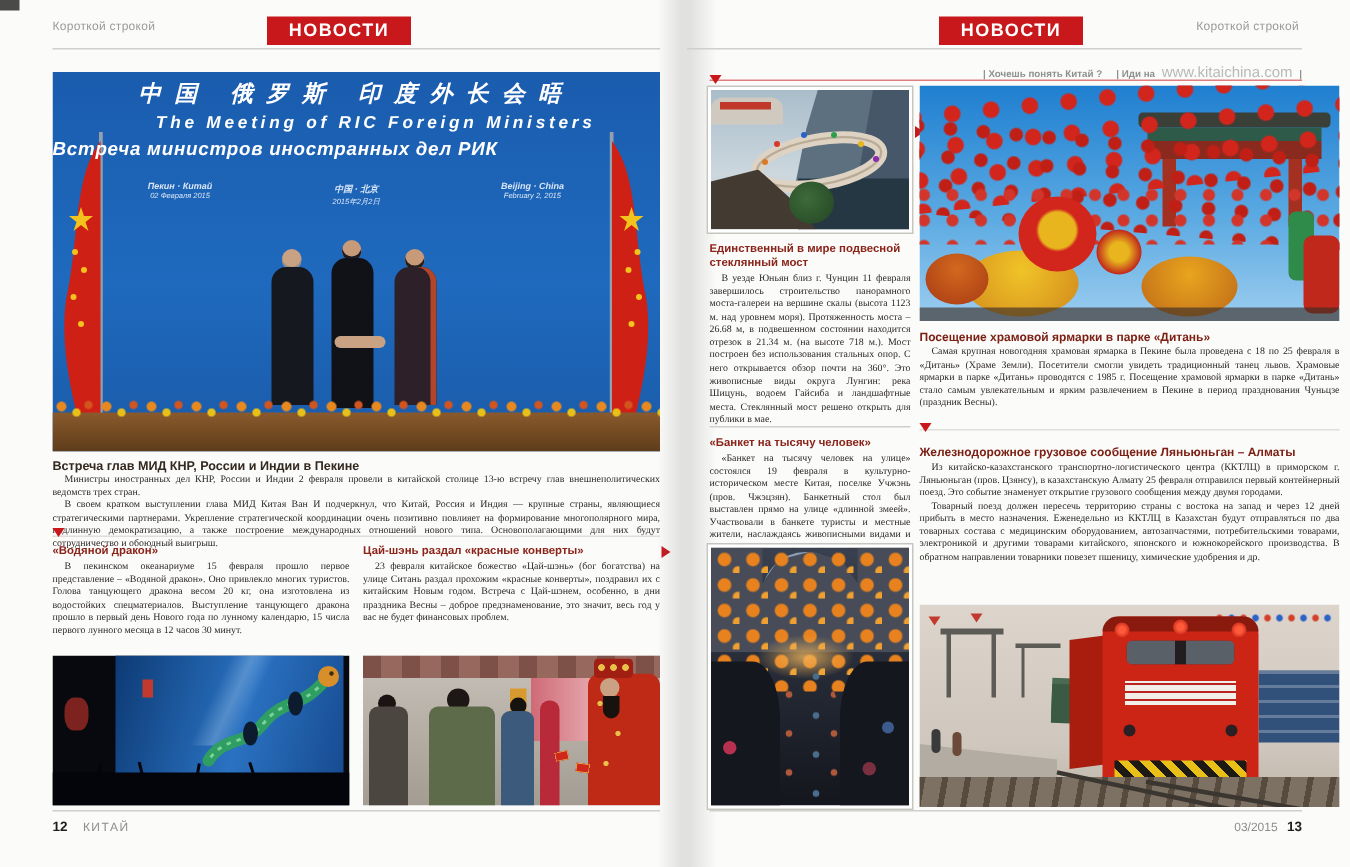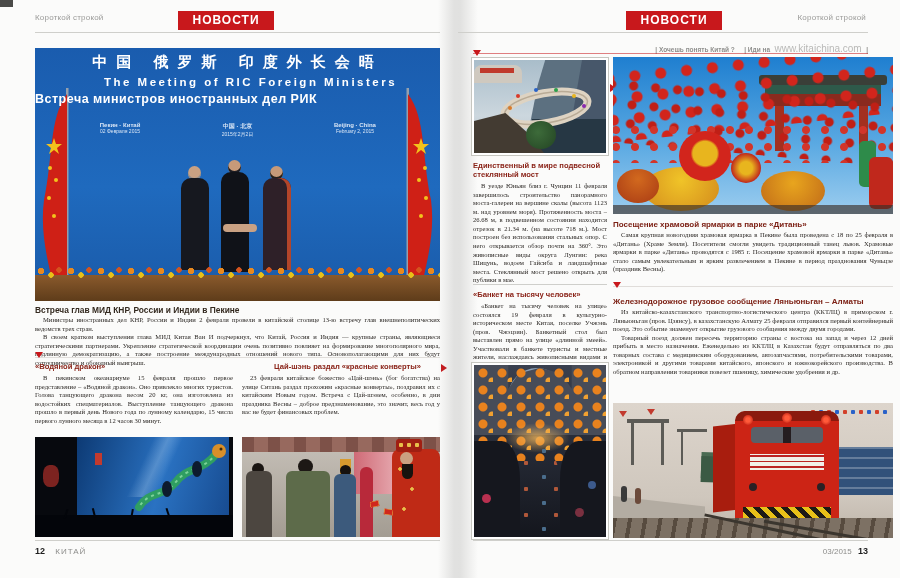--- a/index.html
+++ b/index.html
@@ -12,21 +12,21 @@
   .hrule.red{background:#c8181c;}
   .tri-down{position:absolute;width:0;height:0;border-left:4px solid transparent;
     border-right:4px solid transparent;border-top:6px solid #c8181c;}
   .tri-right{position:absolute;width:0;height:0;border-top:4px solid transparent;
     border-bottom:4px solid transparent;border-left:6px solid #c8181c;}
   .para{position:absolute;font-family:"Liberation Serif",serif;font-size:6.6px;line-height:1.3;
     color:#2d2926;text-align:justify;}
   .para .p{text-indent:8px;}
   .atitle{position:absolute;font-weight:bold;font-size:7.6px;color:#8a2318;line-height:1.15;}
   .lead-title{position:absolute;font-weight:bold;font-size:8.4px;color:#33291f;}
-  .photo{position:absolute;overflow:hidden;}
+  .photo{position:absolute;overflow:hidden;font-style:italic;}
   .pframe{position:absolute;background:#fff;border:1px solid #c6c6c0;padding:2px;box-sizing:border-box;}
   .pframe .inner{position:relative;width:100%;height:100%;overflow:hidden;}
   .footer-line{position:absolute;font-size:8px;color:#8d8d8b;}
   .footer-line b{color:#1e1e1e;font-size:9px;}
   
   .mp-bg{position:absolute;inset:0;background:linear-gradient(180deg,#1a5cae 0%,#1f6abe 55%,#1a5aa8 100%);}
   .mp-cn{position:absolute;top:5px;left:0;right:0;text-align:center;color:#fff;font-weight:bold;
     font-size:15px;letter-spacing:9px;white-space:nowrap;}
   .mp-en{position:absolute;top:28px;left:0;right:0;text-align:center;color:#fff;font-weight:bold;
     font-size:11.5px;letter-spacing:2.5px;padding-left:26px;}
@@ -257,21 +257,21 @@
       <ellipse cx="62" cy="50" rx="5" ry="8" fill="#0d1b2e"></ellipse>
       <ellipse cx="92" cy="30" rx="5" ry="8" fill="#0d1b2e"></ellipse>
     </svg>
     <div class="aq-crowd"></div>
     <div class="aq-arm" style="left:30px;bottom:18px;transform:rotate(18deg);"></div>
     <div class="aq-arm" style="left:58px;bottom:19px;transform:rotate(-14deg);"></div>
     <div class="aq-arm" style="left:96px;bottom:18px;transform:rotate(10deg);"></div>
     <div class="aq-arm" style="left:132px;bottom:19px;transform:rotate(-18deg);"></div>
   </div>
 
-  <div class="atitle" style="left:242px;top:363px;width:198px;margin-left:32px;">Цай-шэнь раздал «красные конверты»</div>
+  <div class="atitle" style="left:242px;top:363px;width:198px;">Цай-шэнь раздал «красные конверты»</div>
   <div class="para" style="left:242px;top:374px;width:198px;">
     <div class="p">23 февраля китайское божество «Цай-шэнь» (бог богатства) на улице Ситань раздал прохожим «красные конверты», поздравил их с китайским Новым годом. Встреча с Цай-шэнем, особенно, в дни праздника Весны – доброе предзнаменование, это значит, весь год у вас не будет финансовых проблем.</div>
   </div>
   <div class="photo" style="left:242px;top:437px;width:198px;height:100px;">
     <div class="cs-bg"></div>
     <div class="cs-ceiling"></div>
     <div class="cs-wall"></div>
     <div class="cs-stall"></div>
     <div class="cs-head" style="left:10px;top:26px;width:12px;height:12px;background:#1a1512;"></div>
     <div class="cs-figure" style="left:4px;top:34px;width:26px;height:66px;background:#4c4640;"></div>

